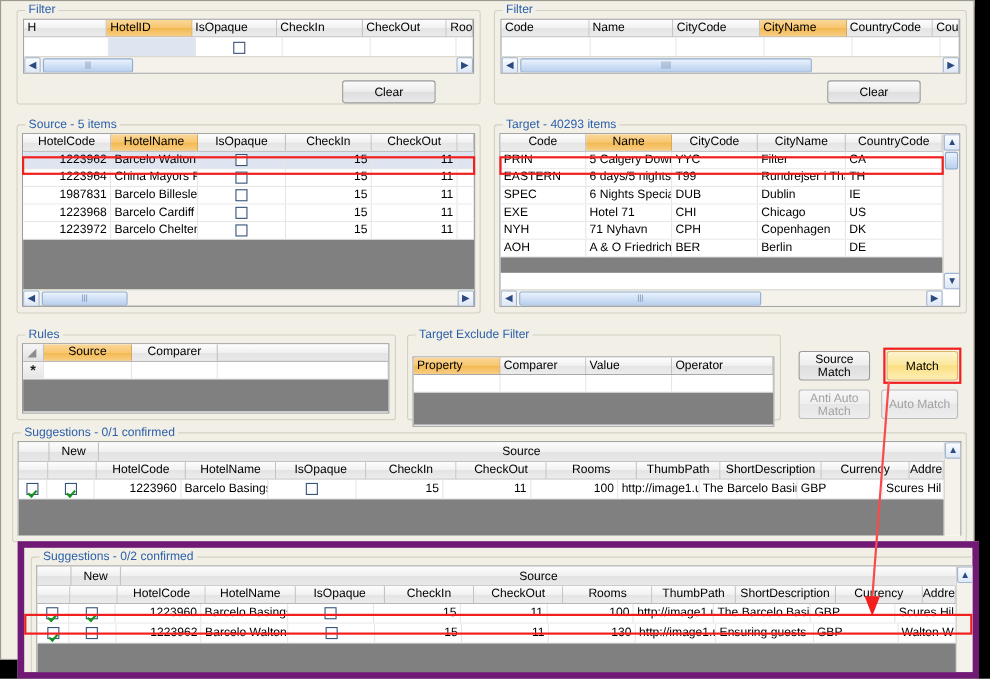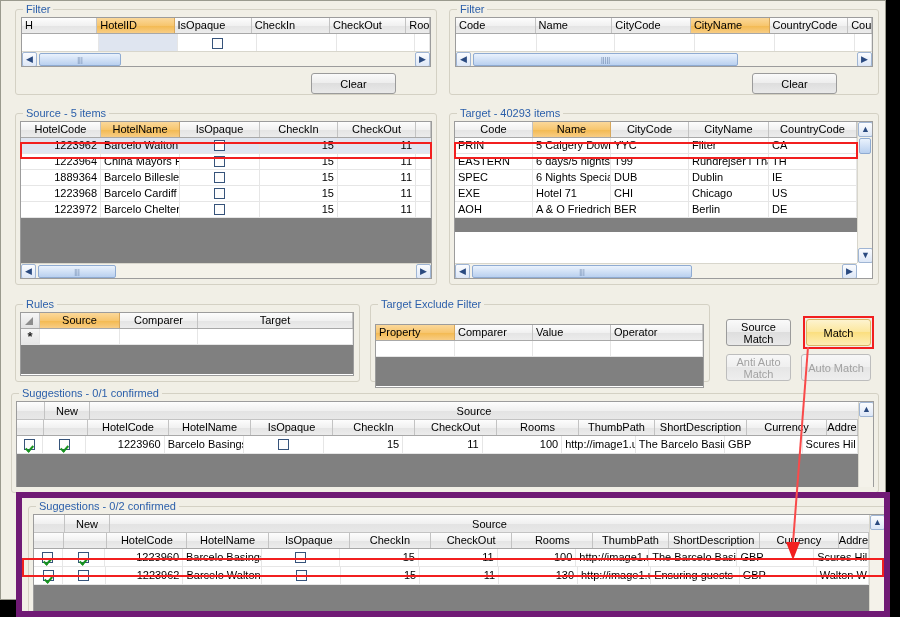--- a/index.html
+++ b/index.html
@@ -263,21 +263,21 @@
             <div class="cl r" style="width: 80px;">1223964</div>
             <div class="cl" style="width: 79px;">China Mayors Pla</div>
             <div class="cl c" style="width: 80px;">
               <span class="chk"></span>
             </div>
             <div class="cl r" style="width: 78px;">15</div>
             <div class="cl r" style="width: 78px;">11</div>
             <div class="cl" style="flex: 1 1 auto;"></div>
           </div>
           <div class="row">
-            <div class="cl r" style="width: 80px;">1889364</div>
+            <div class="cl r" style="width: 80px;">1987831</div>
             <div class="cl" style="width: 79px;">Barcelo Billesley I</div>
             <div class="cl c" style="width: 80px;">
               <span class="chk"></span>
             </div>
             <div class="cl r" style="width: 78px;">15</div>
             <div class="cl r" style="width: 78px;">11</div>
             <div class="cl" style="flex: 1 1 auto;"></div>
           </div>
           <div class="row">
             <div class="cl r" style="width: 80px;">1223968</div>
@@ -349,20 +349,27 @@
             <div class="cl" style="flex: 1 1 auto;">IE</div>
           </div>
           <div class="row">
             <div class="cl" style="width: 78px;">EXE</div>
             <div class="cl" style="width: 78px;">Hotel 71</div>
             <div class="cl" style="width: 78px;">CHI</div>
             <div class="cl" style="width: 80px;">Chicago</div>
             <div class="cl" style="flex: 1 1 auto;">US</div>
           </div>
           <div class="row">
+            <div class="cl" style="width: 78px;">NYH</div>
+            <div class="cl" style="width: 78px;">71 Nyhavn</div>
+            <div class="cl" style="width: 78px;">CPH</div>
+            <div class="cl" style="width: 80px;">Copenhagen</div>
+            <div class="cl" style="flex: 1 1 auto;">DK</div>
+          </div>
+          <div class="row">
             <div class="cl" style="width: 78px;">AOH</div>
             <div class="cl" style="width: 78px;">A &amp; O Friedrichsh</div>
             <div class="cl" style="width: 78px;">BER</div>
             <div class="cl" style="width: 80px;">Berlin</div>
             <div class="cl" style="flex: 1 1 auto;">DE</div>
           </div>
         </div>
       <div class="filler" style="height:14px;margin-right:15px"></div>
 
       <div class="vsb" style="bottom:15px">
@@ -387,21 +394,20 @@
     <div class="glabel">Rules</div>
 
     <div class="grid" style="left:5px;top:14px;width:334px;height:64px;">
       <div class="hdr">
         <div class="hc" style="width:19px;background:linear-gradient(to bottom,#f6f6f6,#e2e2e2);position:relative">
           <span style="position:absolute;left:4px;top:4px;width:0;height:0;
                 border-left:8px solid transparent;border-bottom:8px solid #8d8d8d;"></span>
         </div>
         <div class="hc sorted" style="width:80px">Source</div>
         <div class="hc" style="width:78px">Comparer</div>
-        <div class="hc" style="flex:1 1 auto">Target</div>
       </div>
       <div class="row">
         <div class="cl c" style="width:19px;background:linear-gradient(to bottom,#f6f6f6,#e6e6e6);
              font-size:13px;font-weight:bold;color:#222;">*</div>
         <div class="cl" style="width:80px"></div>
         <div class="cl" style="width:78px"></div>
         <div class="cl" style="flex:1 1 auto"></div>
       </div>
       <div class="filler" style="height:29px"></div>
     </div>

